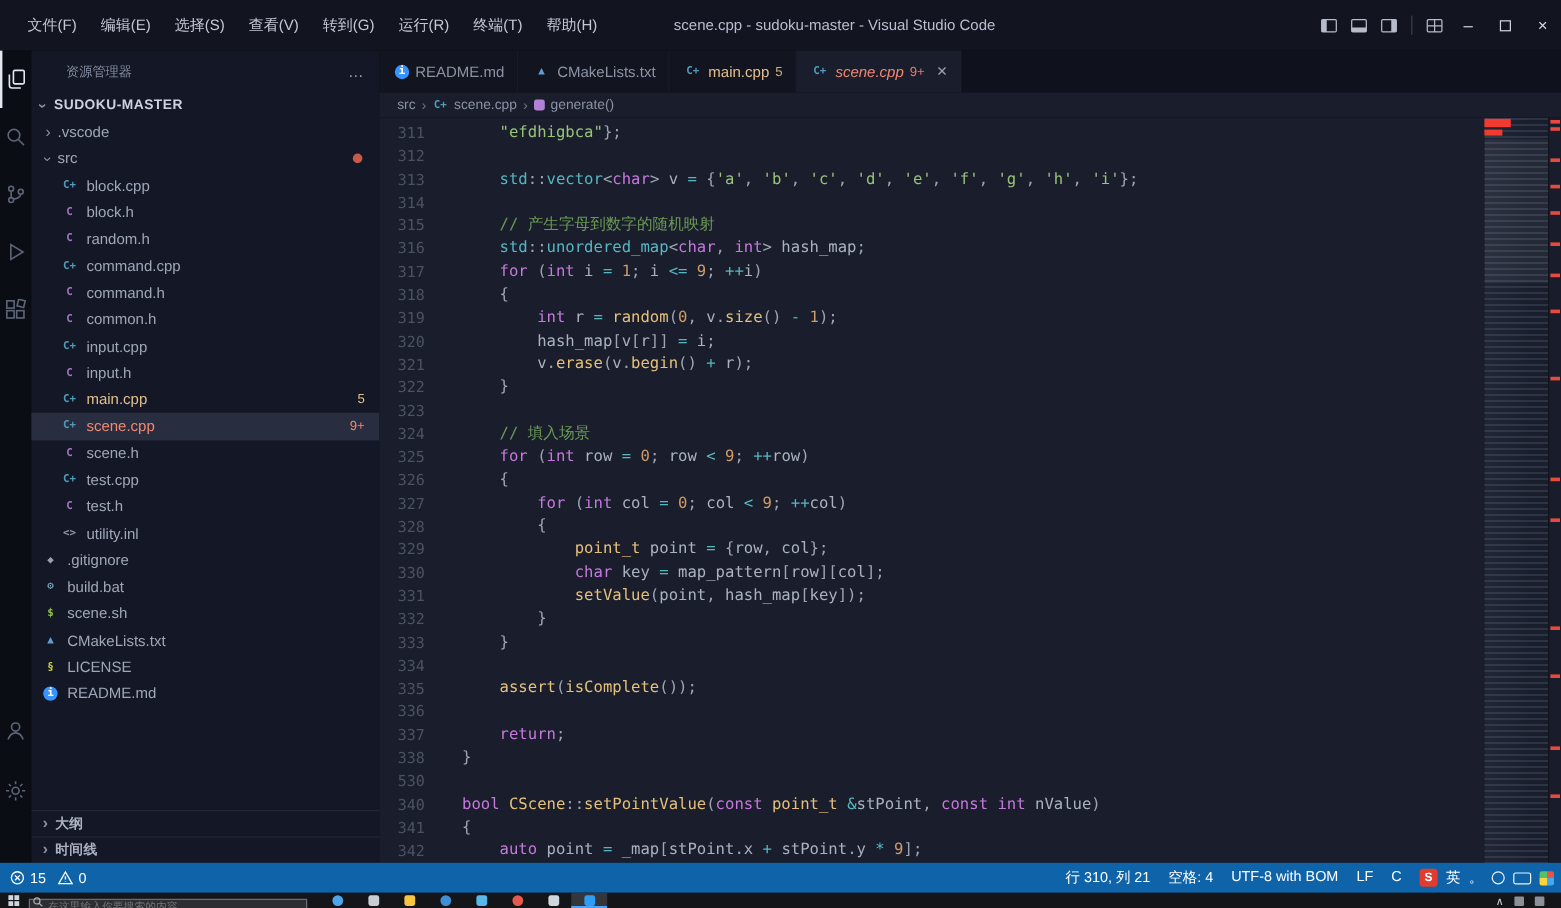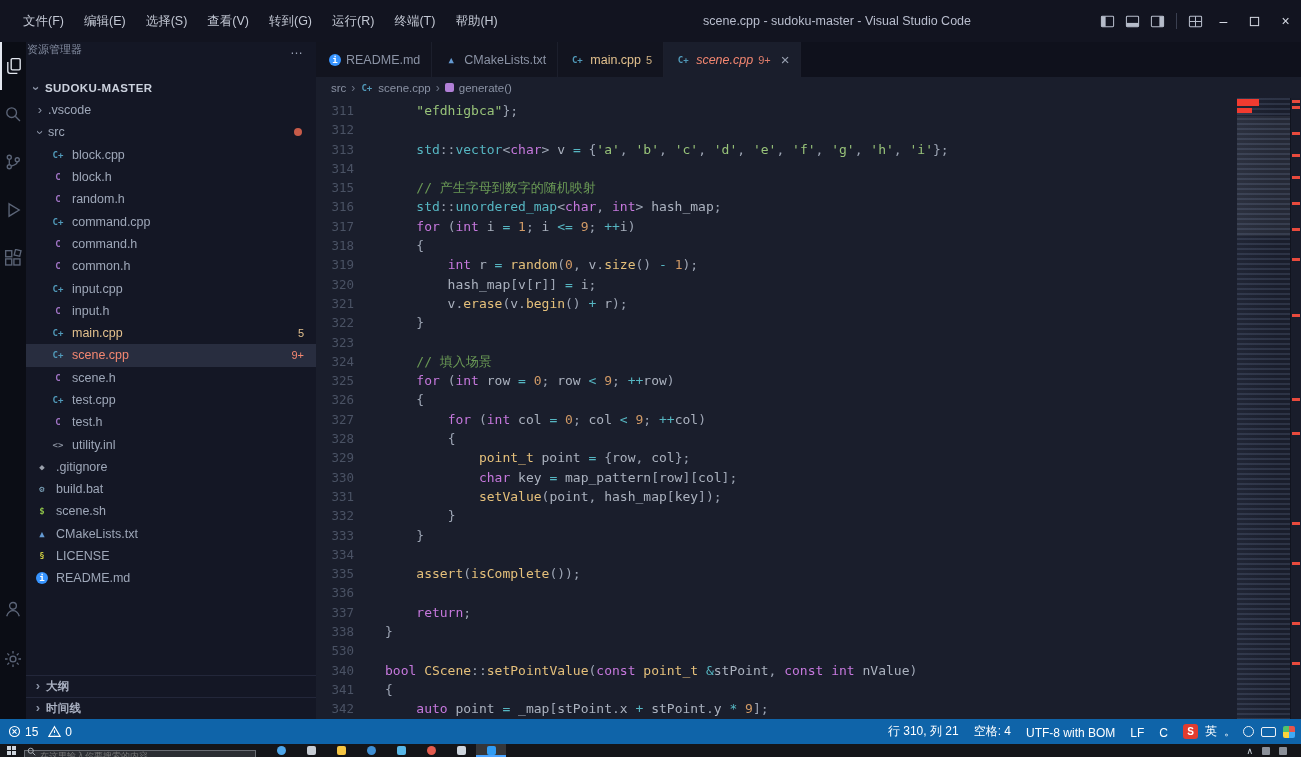--- a/index.html
+++ b/index.html
@@ -3,36 +3,36 @@
 <meta charset="utf-8">
 <style>
 *{margin:0;padding:0;box-sizing:border-box;user-select:none}
 html,body{width:1301px;height:757px;overflow:hidden;background:#07080d;font-family:"Liberation Sans",sans-serif}
 #win{position:absolute;inset:0}
 
 
 #titlebar{position:absolute;left:0;top:0;width:1301px;height:42px;background:#121420;display:flex;align-items:center;color:#c3c8d4;font-size:12.5px;z-index:5}
 #menubar{display:flex;gap:2px;padding-left:14px}
 .menu-item{padding:4px 9px;border-radius:4px;white-space:nowrap}
-#win-title{position:absolute;left:420px;right:330px;text-align:right;color:#b9bece;white-space:nowrap;overflow:hidden}
+#win-title{position:absolute;left:420px;right:330px;text-align:center;color:#b9bece;white-space:nowrap;overflow:hidden}
 #tb-right{position:absolute;right:0;top:0;height:42px;display:flex;align-items:center}
 .layout-ic{width:25px;height:42px;display:flex;align-items:center;justify-content:center;color:#b6bcca}
 .tb-sep{width:1px;height:16px;background:#3a3f50;margin:0 6px}
 .winctl{width:31px;height:42px;display:flex;align-items:center;justify-content:center;color:#d4d8e2;font-size:14px}
 
 
 #activitybar{position:absolute;left:0;top:42px;width:26px;height:677px;background:#0b0d15;z-index:4}
 .aicon{width:26px;height:48px;display:flex;align-items:center;justify-content:center;color:#5f6activ778}
 .aicon{color:#5c6578}
 .aicon.active{color:#e3e7ef;border-left:2px solid #e3e7ef}
 .abot{position:absolute;left:0}
 
 
 #sidebar{position:absolute;left:26px;top:42px;width:290px;height:677px;background:#141725;color:#9aa2b4;z-index:3}
-#sb-head{height:35px;display:flex;padding:0 12px 0 1px;font-size:11px;color:#838ca0}
+#sb-head{height:35px;display:flex;align-items:center;padding:0 12px 0 29px;font-size:11px;color:#838ca0}
 #sb-head .more{margin-left:auto;color:#9aa2b4;font-size:13px;letter-spacing:1px}
 #sb-root{height:22px;display:flex;align-items:center;gap:3px;padding-left:4px;font-size:11.5px;font-weight:bold;color:#ccd2de;letter-spacing:.4px}
 .chev{display:inline-block;color:#8a92a4;font-size:13px;width:12px;text-align:center;transform:translateY(-1px)}
 .chev.open{transform:rotate(90deg)}
 #tree{position:relative}
 .trow{position:relative;height:22.3px;display:flex;align-items:center;font-size:12.5px;color:#9ea7b8;white-space:nowrap}
 .trow.sel{background:#282d3f}
 .tlabel{margin-left:2px}
 .tbadge{position:absolute;right:12px;font-size:11px;color:#8a93a5}
 .moddot{position:absolute;right:14px;top:7px;width:8px;height:8px;border-radius:50%;background:#c75b49}
@@ -68,21 +68,21 @@
 #mm-slider{position:absolute;left:0;top:18px;width:53px;height:120px;background:rgba(255,255,255,.05)}
 .mm-err1{position:absolute;left:0;top:1px;width:22px;height:7px;background:#f13b30}
 .mm-err2{position:absolute;left:0;top:10px;width:15px;height:5px;background:#f13b30}
 #ruler{position:absolute;left:1290px;top:98px;width:11px;height:621px;background:#191d2b;border-left:1px solid #11141f;z-index:1}
 .rmark{position:absolute;left:1px;width:8px;height:3px;background:#e84a3d}
 
 
 #statusbar{position:absolute;left:0;top:719px;width:1301px;height:25px;background:#0f64a9;color:#fff;display:flex;align-items:center;font-size:12px;z-index:6}
 #sb-left{display:flex;align-items:center;gap:4px;padding-left:8px}
 #sb-left .cnt{margin-right:6px}
-#sb-right{margin-left:auto;display:flex;align-items:flex-end;gap:15px;padding-right:6px;white-space:nowrap}
+#sb-right{margin-left:auto;display:flex;align-items:flex-start;gap:15px;padding-right:6px;white-space:nowrap}
 #ime{display:flex;align-items:center;gap:7px}
 .ime-s{width:15px;height:15px;background:#e23c2f;color:#fff;border-radius:3px;font-size:10px;font-weight:bold;display:flex;align-items:center;justify-content:center}
 .ime-circle{width:11px;height:11px;border:1.5px solid #eef2f7;border-radius:50%}
 .ime-kbd{width:15px;height:10px;border:1.2px solid #eef2f7;border-radius:2px}
 .ime-grid{width:12px;height:12px;border-radius:2px;background:conic-gradient(#e8544a 0 25%,#3fa9f5 0 50%,#ffd43b 0 75%,#53c26b 0)}
 
 
 #taskbar{position:absolute;left:0;top:744px;width:1301px;height:13px;background:#141519;display:flex;align-items:center;z-index:7;overflow:hidden}
 #start{display:grid;grid-template-columns:4px 4px;grid-gap:1px;margin:0 8px 0 7px}
 #start span{width:4px;height:4px;background:#cfd6de;display:block}

